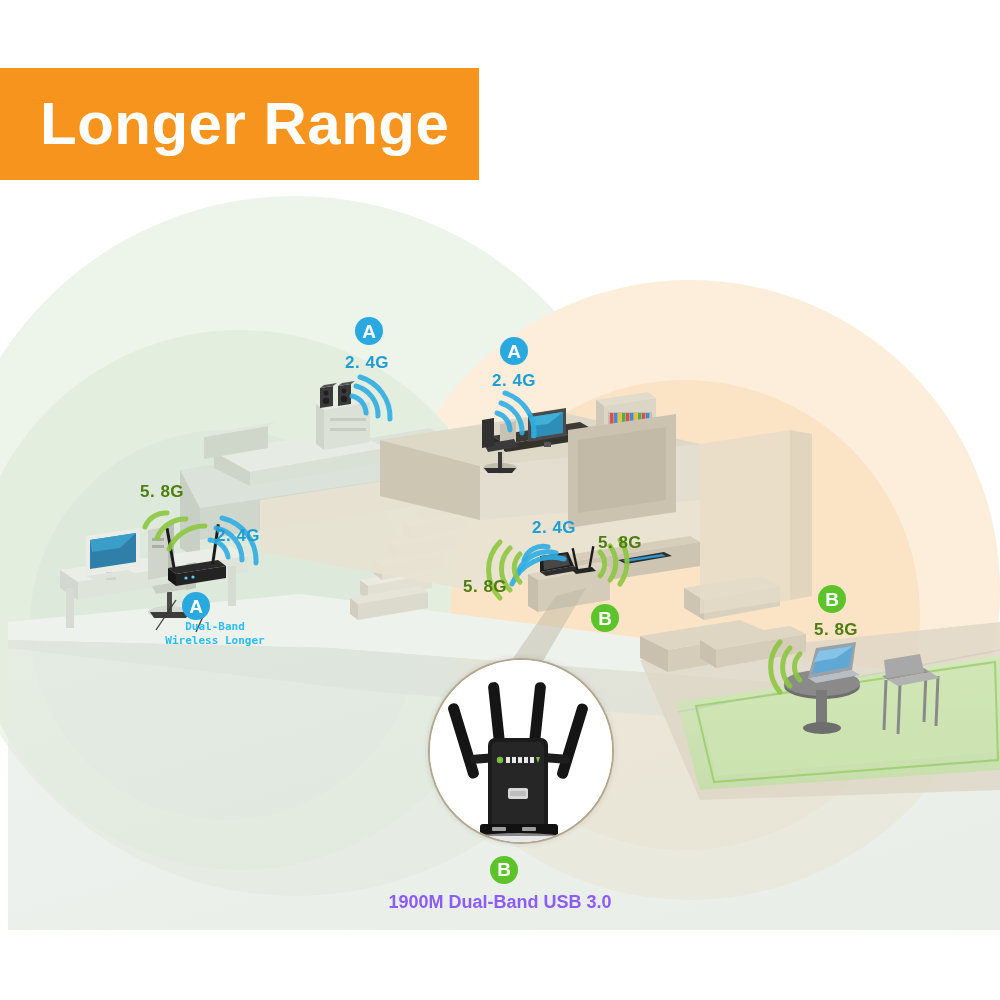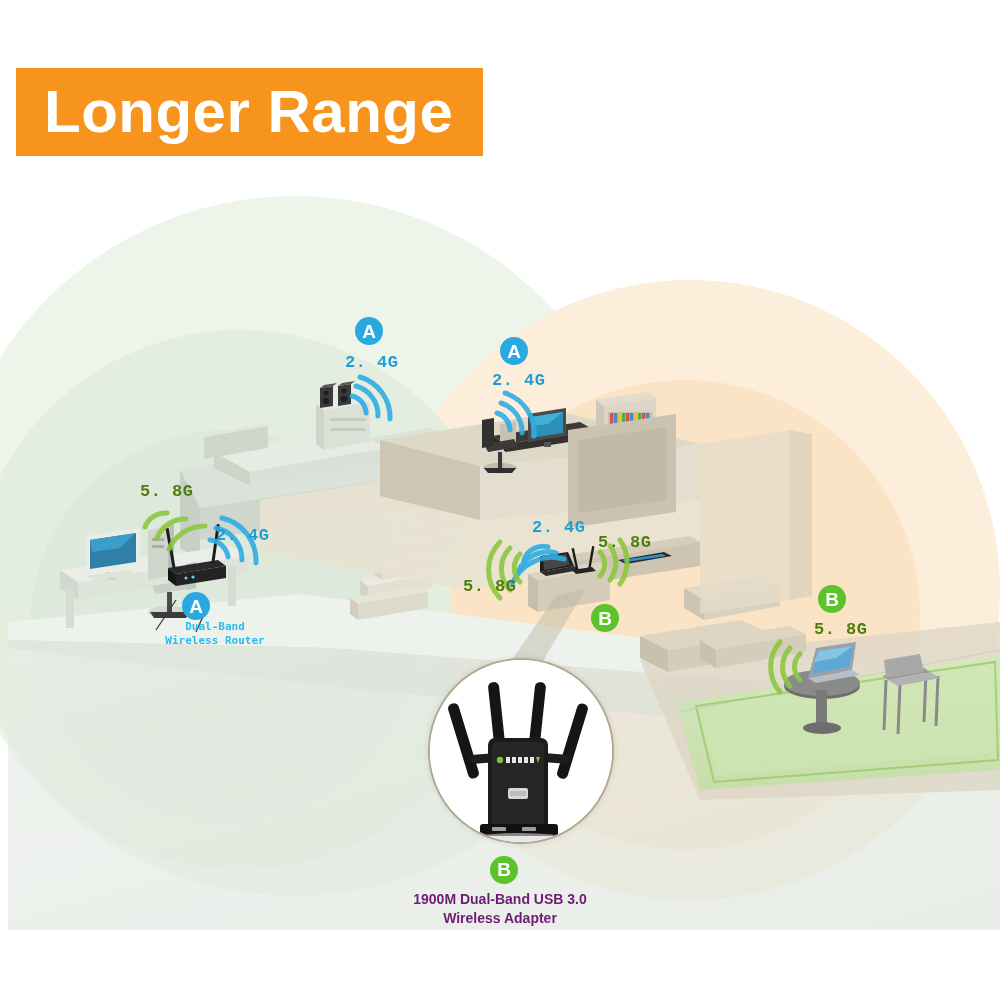--- a/index.html
+++ b/index.html
@@ -1,42 +1,42 @@
 <!DOCTYPE html>
 <html><head>
 <meta charset="utf-8">
 <style>
   html,body{margin:0;padding:0;background:#fff;}
   body{width:1000px;height:1000px;overflow:hidden;font-family:"Liberation Sans",sans-serif;}
   #stage{position:relative;width:1000px;height:1000px;background:#ffffff;overflow:hidden;}
 
   
   .banner{
-    position:absolute;left:16px;top:68px;width:467px;height:88px;
-    background:#f7941d;display:flex;align-items:center;
+    position:absolute;left:0;top:68px;width:467px;height:112px;
+    background:#f7941d;display:flex;align-items:center;padding-left:12px;
   }
   .banner-text{
     color:#ffffff;font-size:60px;font-weight:bold;letter-spacing:0.5px;
     font-family:"Liberation Sans",sans-serif;margin-left:28px;line-height:1;
   }
 
   
   .circle{position:absolute;border-radius:50%;}
   .c-green-outer{left:-55px;top:196px;width:700px;height:700px;background:#edf4ea;}
   .c-green-mid{left:-30px;top:330px;width:540px;height:540px;background:#e4eede;}
   .c-green-inner{left:30px;top:430px;width:390px;height:390px;background:#ddeadb;}
   .c-orange-outer{left:380px;top:280px;width:620px;height:620px;background:#fdeedb;}
   .c-orange-mid{left:450px;top:380px;width:470px;height:470px;background:#fbe3c6;}
 
   
   #scene{position:absolute;left:0;top:0;width:1000px;height:1000px;}
 
   
   .freq{
-    position:absolute;font-family:Liberation Mono, monospace;
+    position:absolute;font-family:Liberation Sans, sans-serif;
     font-size:17px;font-weight:bold;letter-spacing:0.5px;white-space:nowrap;
   }
   .freq-24{color:#1f9ed4;}
   .freq-58{color:#4d7c0f;}
 
   .badge{
     position:absolute;width:28px;height:28px;border-radius:50%;
     display:flex;align-items:center;justify-content:center;
     color:#ffffff;font-size:19px;font-weight:bold;
     font-family:"Liberation Sans",sans-serif;line-height:1;
@@ -59,21 +59,21 @@
   .product-svg{position:absolute;left:0;top:0;width:182px;height:182px;}
 
   
   .caption-badge{
     position:absolute;left:490px;top:856px;width:28px;height:28px;border-radius:50%;
     background:#5cc32a;display:flex;align-items:center;justify-content:center;
     color:#fff;font-size:19px;font-weight:bold;font-family:"Liberation Sans",sans-serif;
   }
   .caption{
     position:absolute;left:0;top:890px;width:1000px;text-align:center;
-    color:#701a75;font-size:14px;font-weight:bold;line-height:1.35;
+    color:#8b5cf6;font-size:18px;font-weight:bold;line-height:1.35;
     font-family:"Liberation Sans",sans-serif;
   }
 </style>
 </head>
 <body>
 
 <div id="stage">
 
   <div class="circle c-green-outer"></div>
   <div class="circle c-orange-outer"></div>
@@ -419,21 +419,21 @@
   <div class="freq freq-58" style="left:463px;top:577px;">5. 8G</div>
   <div class="freq freq-58" style="left:598px;top:533px;">5. 8G</div>
   <div class="badge badge-b" style="left:591px;top:604px;">B</div>
 
   <div class="badge badge-b" style="left:818px;top:585px;">B</div>
   <div class="freq freq-58" style="left:814px;top:620px;">5. 8G</div>
 
   <div class="badge badge-a" style="left:182px;top:592px;">A</div>
   <div class="router-label" style="left:130px;top:620px;width:170px;">
     <div>Dual-Band</div>
-    <div>Wireless Router</div>
+    <div>Wireless Longer</div>
   </div>
 
   <div class="product-circle">
     <svg class="product-svg" viewBox="0 0 182 182">
       <rect x="0" y="0" width="182" height="182" fill="#ffffff"></rect>
 
       <g fill="#151515">
         <rect x="28" y="42" width="11" height="78" rx="5" transform="rotate(-17 33 81)"></rect>
         <rect x="62" y="22" width="11" height="84" rx="5" transform="rotate(-6 67 64)"></rect>
         <rect x="101" y="22" width="11" height="84" rx="5" transform="rotate(6 106 64)"></rect>
@@ -464,16 +464,15 @@
       <rect x="50" y="164" width="78" height="12" rx="3" fill="#111111"></rect>
       <rect x="62" y="167" width="14" height="4" rx="1" fill="#9e9e9e"></rect>
       <rect x="92" y="167" width="14" height="4" rx="1" fill="#9e9e9e"></rect>
       <ellipse cx="89" cy="178" rx="46" ry="5" fill="#d9d9d9" opacity="0.6"></ellipse>
     </svg>
   </div>
 
   <div class="caption-badge">B</div>
   <div class="caption">
     <div>1900M Dual-Band USB 3.0</div>
-    <div>Wireless Adapter</div>
   </div>
 
 </div>
 
 </body></html>

